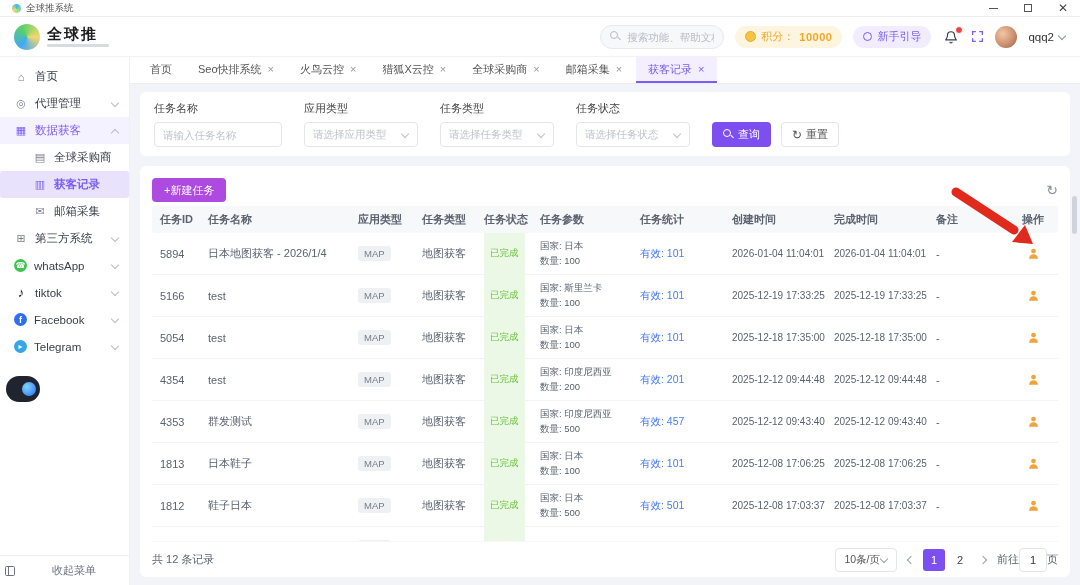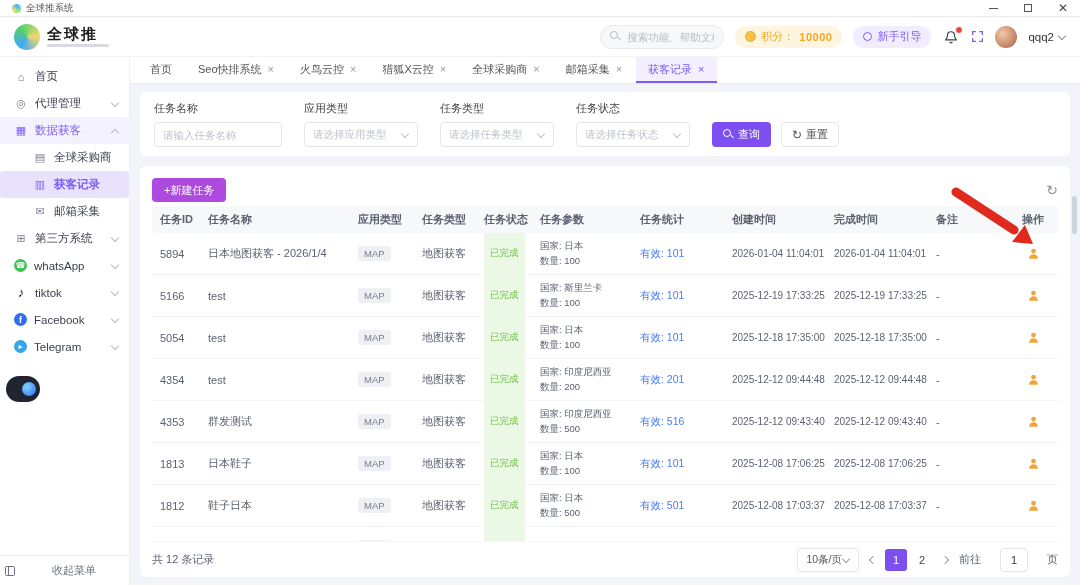--- a/index.html
+++ b/index.html
@@ -92,21 +92,21 @@
   .time{font-size:10px}
   .td.action{display:flex;justify-content:center;padding-left:0}
   .act-btn{display:inline-flex;cursor:pointer}
   .tfoot{height:36px;display:flex;align-items:center;flex:0 0 auto;border-top:1px solid #f6f7f9;font-size:11px;color:#5b6270}
   .tfoot .right{margin-left:auto;display:flex;align-items:center;gap:9px}
   .size-select{height:24px;border:1px solid #e3e5ea;border-radius:4px;display:inline-flex;align-items:center;padding:0 8px;font-size:10.5px;color:#555}
   .pg-nav{color:#98a0ac;display:inline-flex}
   .pages{display:inline-flex;gap:4px}
   .pg{min-width:22px;height:22px;border-radius:3px;display:inline-flex;align-items:center;justify-content:center;font-size:11px;color:#444}
   .pg.active{background:#7d4ff0;color:#fff}
-  .goto{display:inline-flex;align-items:center;gap:19px}
+  .goto{display:inline-flex;align-items:center;gap:0}
   .goto-input{width:28px;height:24px;border:1px solid #e3e5ea;border-radius:4px;text-align:center;font-size:11px;color:#333;outline:none}
 
   
   .chev{width:8px;height:8px;display:inline-block;position:relative;flex:0 0 auto}
   .chev::before{content:"";position:absolute;left:1px;top:0;width:5px;height:5px;border-right:1.3px solid currentColor;border-bottom:1.3px solid currentColor;transform:rotate(45deg)}
   .chev.up::before{transform:rotate(-135deg);top:3px}
   .chev.left::before{transform:rotate(135deg);left:2px;top:1px}
   .chev.right::before{transform:rotate(-45deg);left:0;top:1px}
 
   
@@ -427,21 +427,21 @@
               <div class="grid trow">
                 <div class="td c0">4353</div>
                 <div class="td c1">群发测试</div>
                 <div class="td c2"><span class="tag">MAP</span></div>
                 <div class="td c3">地图获客</div>
                 <div class="td c4"><span class="badge">已完成</span></div>
                 <div class="td c5">
                   <div class="pline">国家: 印度尼西亚</div>
                   <div class="pline">数量: 500</div>
                 </div>
-                <div class="td c6"><span class="stat-label">有效: </span><span class="stat-value">516</span></div>
+                <div class="td c6"><span class="stat-label">有效: </span><span class="stat-value">457</span></div>
                 <div class="td c7 time">2025-12-12 09:43:40</div>
                 <div class="td c8 time">2025-12-12 09:43:40</div>
                 <div class="td c9">-</div>
                 <div class="td c10 action">
                   <span class="act-btn">
                     <svg width="13" height="13" viewBox="0 0 16 16">
                       <circle cx="8" cy="5" r="3" fill="#f0a43c"></circle>
                       <path d="M2.5 14.5a5.5 5.5 0 0 1 11 0z" fill="#f0a43c"></path>
                     </svg>
                   </span>

